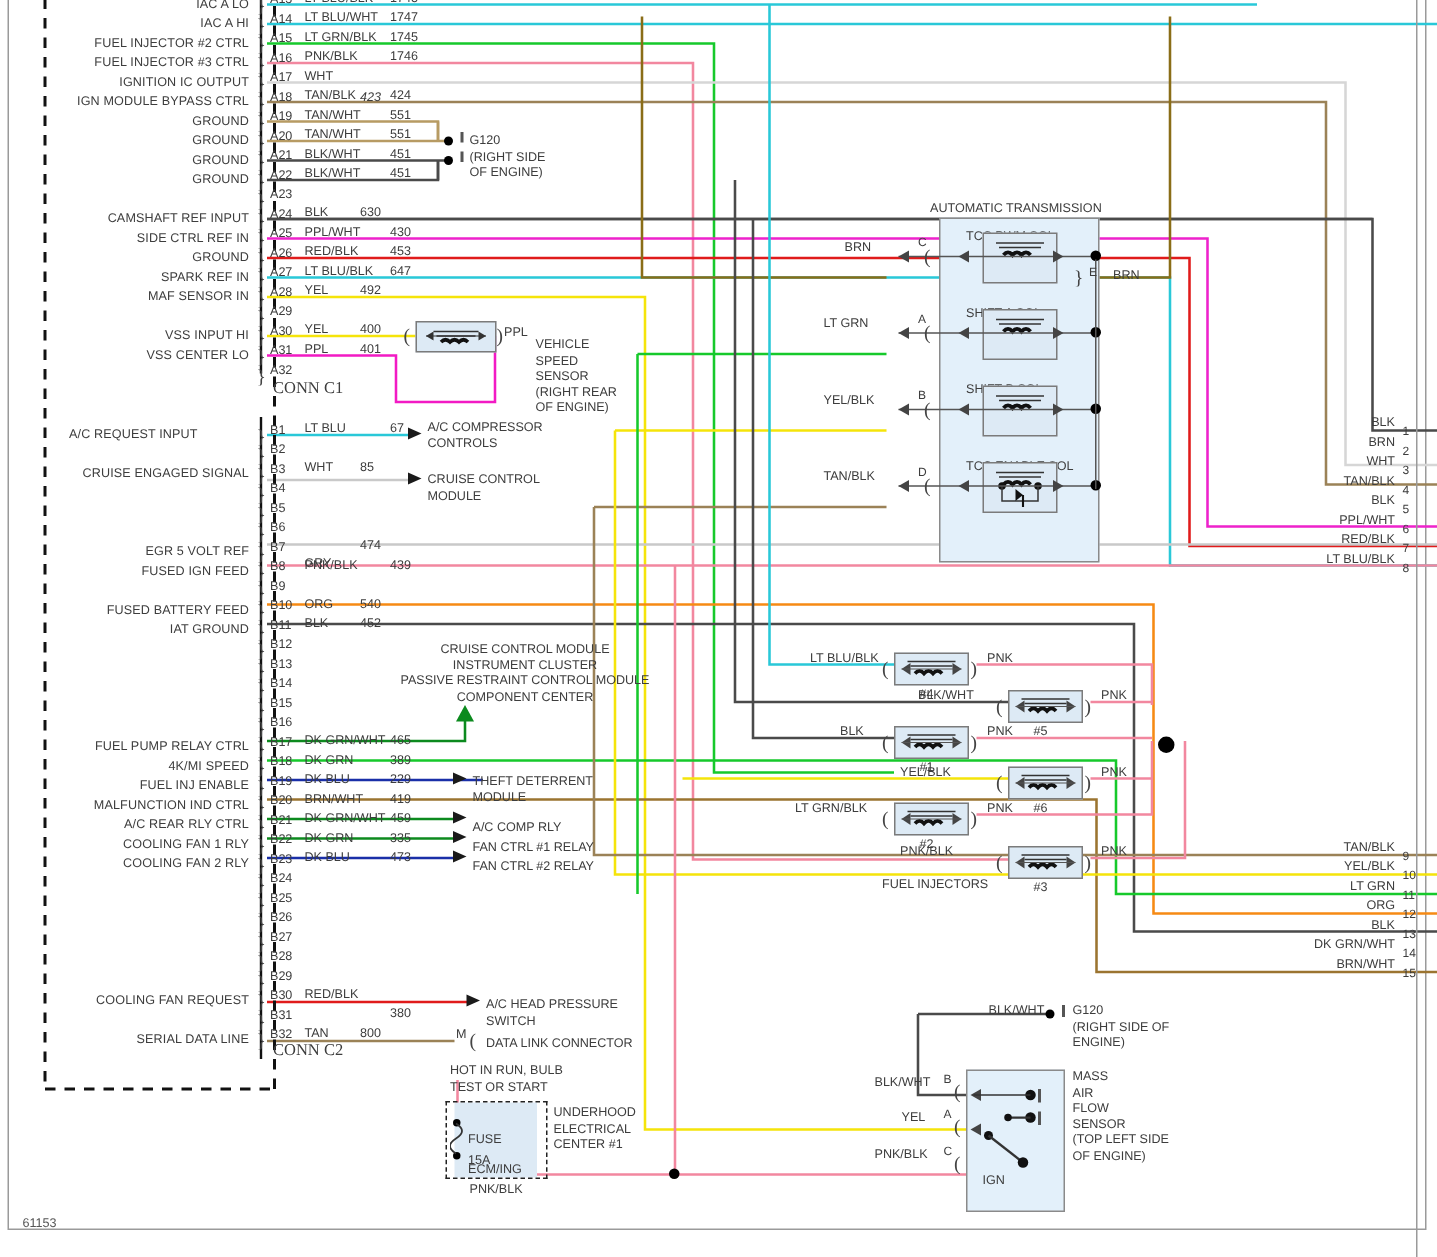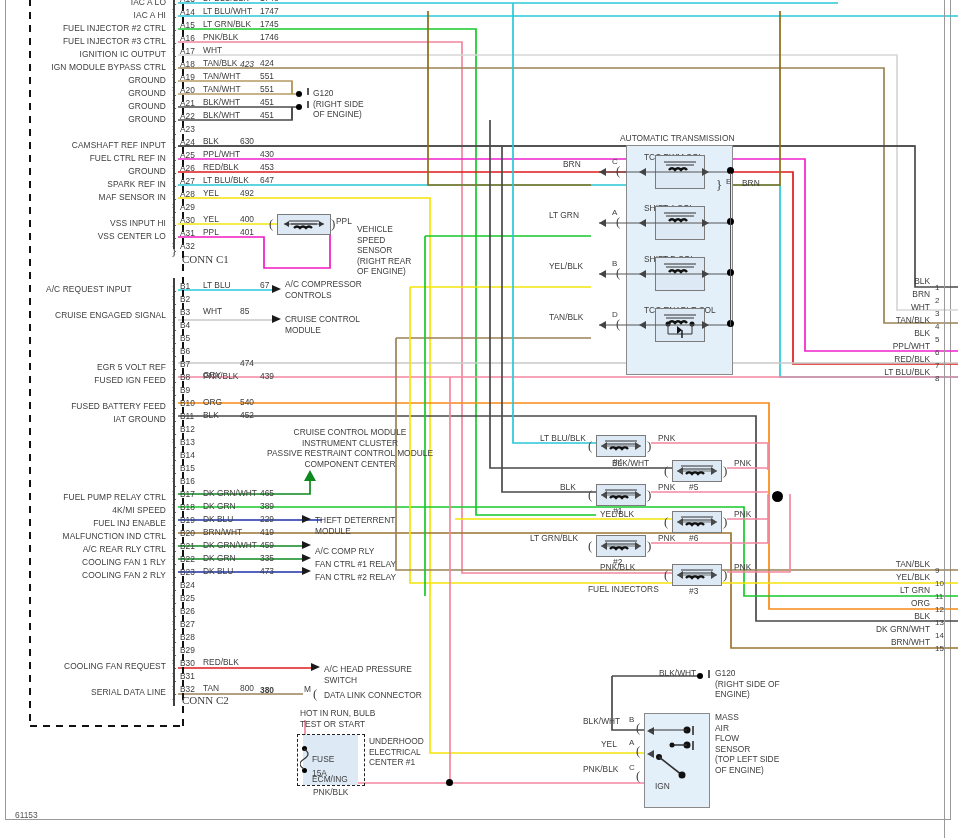--- a/index.html
+++ b/index.html
@@ -221,21 +221,21 @@
       <div class="pin" style="left: 180px; top: 111px;">A22</div>
       <div class="wname" style="left: 203px; top: 110px;">BLK/WHT</div>
       <div class="wnum" style="left: 260px; top: 110px;">451</div>
       <div class="connbr" style="left: 171px; top: 127px;">}</div>
       <div class="pin" style="left: 180px; top: 124px;">A23</div>
       <div class="lbl r" style="right: 786px; top: 141px; left: 0px; width: 166px; text-align: right;">CAMSHAFT REF INPUT</div>
       <div class="connbr" style="left: 171px; top: 140px;">}</div>
       <div class="pin" style="left: 180px; top: 137px;">A24</div>
       <div class="wname" style="left: 203px; top: 136px;">BLK</div>
       <div class="wnum" style="left: 240px; top: 136px;">630</div>
-      <div class="lbl r" style="right: 786px; top: 154px; left: 0px; width: 166px; text-align: right;">FUEL CTRL REF IN</div>
+      <div class="lbl r" style="right: 786px; top: 154px; left: 0px; width: 166px; text-align: right;">SIDE CTRL REF IN</div>
       <div class="connbr" style="left: 171px; top: 153px;">}</div>
       <div class="pin" style="left: 180px; top: 150px;">A25</div>
       <div class="wname" style="left: 203px; top: 149px;">PPL/WHT</div>
       <div class="wnum" style="left: 260px; top: 149px;">430</div>
       <div class="lbl r" style="right: 786px; top: 167px; left: 0px; width: 166px; text-align: right;">GROUND</div>
       <div class="connbr" style="left: 171px; top: 166px;">}</div>
       <div class="pin" style="left: 180px; top: 163px;">A26</div>
       <div class="wname" style="left: 203px; top: 162px;">RED/BLK</div>
       <div class="wnum" style="left: 260px; top: 162px;">453</div>
       <div class="lbl r" style="right: 786px; top: 180px; left: 0px; width: 166px; text-align: right;">SPARK REF IN</div>
@@ -358,21 +358,21 @@
       <div class="connbr" style="left: 171px; top: 622px;">}</div>
       <div class="pin" style="left: 180px; top: 619px;">B27</div>
       <div class="connbr" style="left: 171px; top: 635px;">}</div>
       <div class="pin" style="left: 180px; top: 632px;">B28</div>
       <div class="connbr" style="left: 171px; top: 648px;">}</div>
       <div class="pin" style="left: 180px; top: 645px;">B29</div>
       <div class="lbl r" style="right: 786px; top: 662px; left: 0px; width: 166px; text-align: right;">COOLING FAN REQUEST</div>
       <div class="connbr" style="left: 171px; top: 661px;">}</div>
       <div class="pin" style="left: 180px; top: 658px;">B30</div>
       <div class="wname" style="left: 203px; top: 657px;">RED/BLK</div>
-      <div class="wnum" style="left: 260px; top: 685px; font-weight: bold;">380</div>
+      <div class="wnum" style="left: 260px; top: 670px;">380</div>
       <div class="connbr" style="left: 171px; top: 674px;">}</div>
       <div class="pin" style="left: 180px; top: 671px;">B31</div>
       <div class="lbl r" style="right: 786px; top: 688px; left: 0px; width: 166px; text-align: right;">SERIAL DATA LINE</div>
       <div class="connbr" style="left: 171px; top: 687px;">}</div>
       <div class="pin" style="left: 180px; top: 684px;">B32</div>
       <div class="wname" style="left: 203px; top: 683px;">TAN</div>
       <div class="wnum" style="left: 240px; top: 683px;">800</div>
     </div>
 
   <div class="conn" style="left:182px;top:253px;">CONN C1</div>

